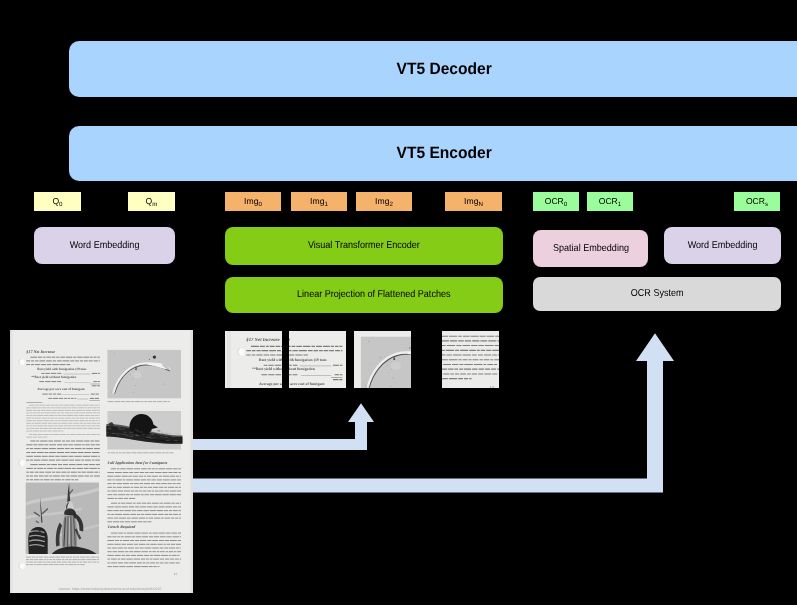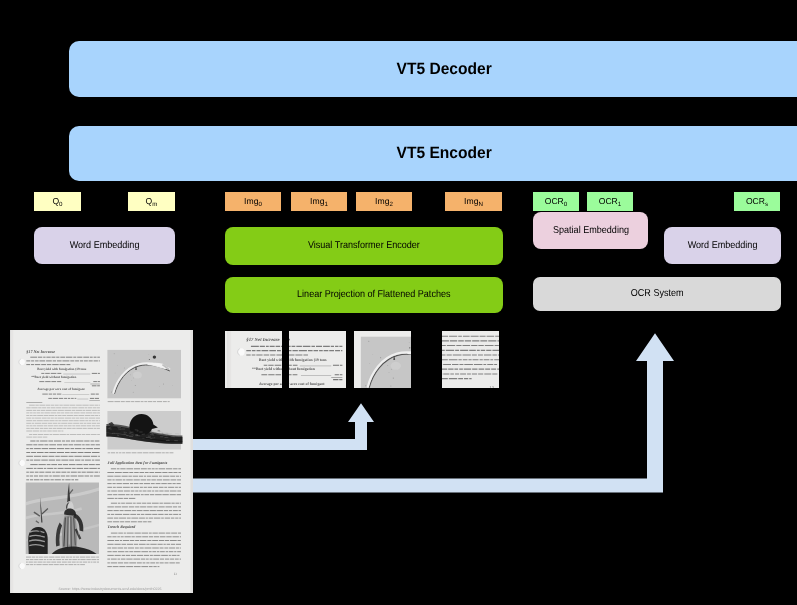--- a/index.html
+++ b/index.html
@@ -233,21 +233,21 @@
   </div>
   <div class="box tok grn" style="left:734px;top:192px;width:46px;height:19px;">
     <span><span>OCR</span><sub>s</sub></span>
   </div>
   <div class="box rowbox lav" style="left:34px;top:227px;width:141px;height:37px;">
     <span>Word Embedding</span>
   </div>
   <div class="box rowbox peach" style="left:225px;top:227px;width:278px;height:38px;">
     <span>Visual Transformer Encoder</span>
   </div>
-  <div class="box rowbox pink" style="left:533px;top:212px;width:115px;height:37px;">
+  <div class="box rowbox pink" style="left:533px;top:230px;width:115px;height:37px;">
     <span>Spatial Embedding</span>
   </div>
   <div class="box rowbox lav" style="left:664px;top:227px;width:117px;height:37px;">
     <span>Word Embedding</span>
   </div>
   <div class="box rowbox peach" style="left:225px;top:277px;width:278px;height:36px;padding-left:20px;">
     <span>Linear Projection of Flattened Patches</span>
   </div>
   <div class="box rowbox gray" style="left:533px;top:277px;width:248px;height:34px;">
     <span>OCR System</span>

